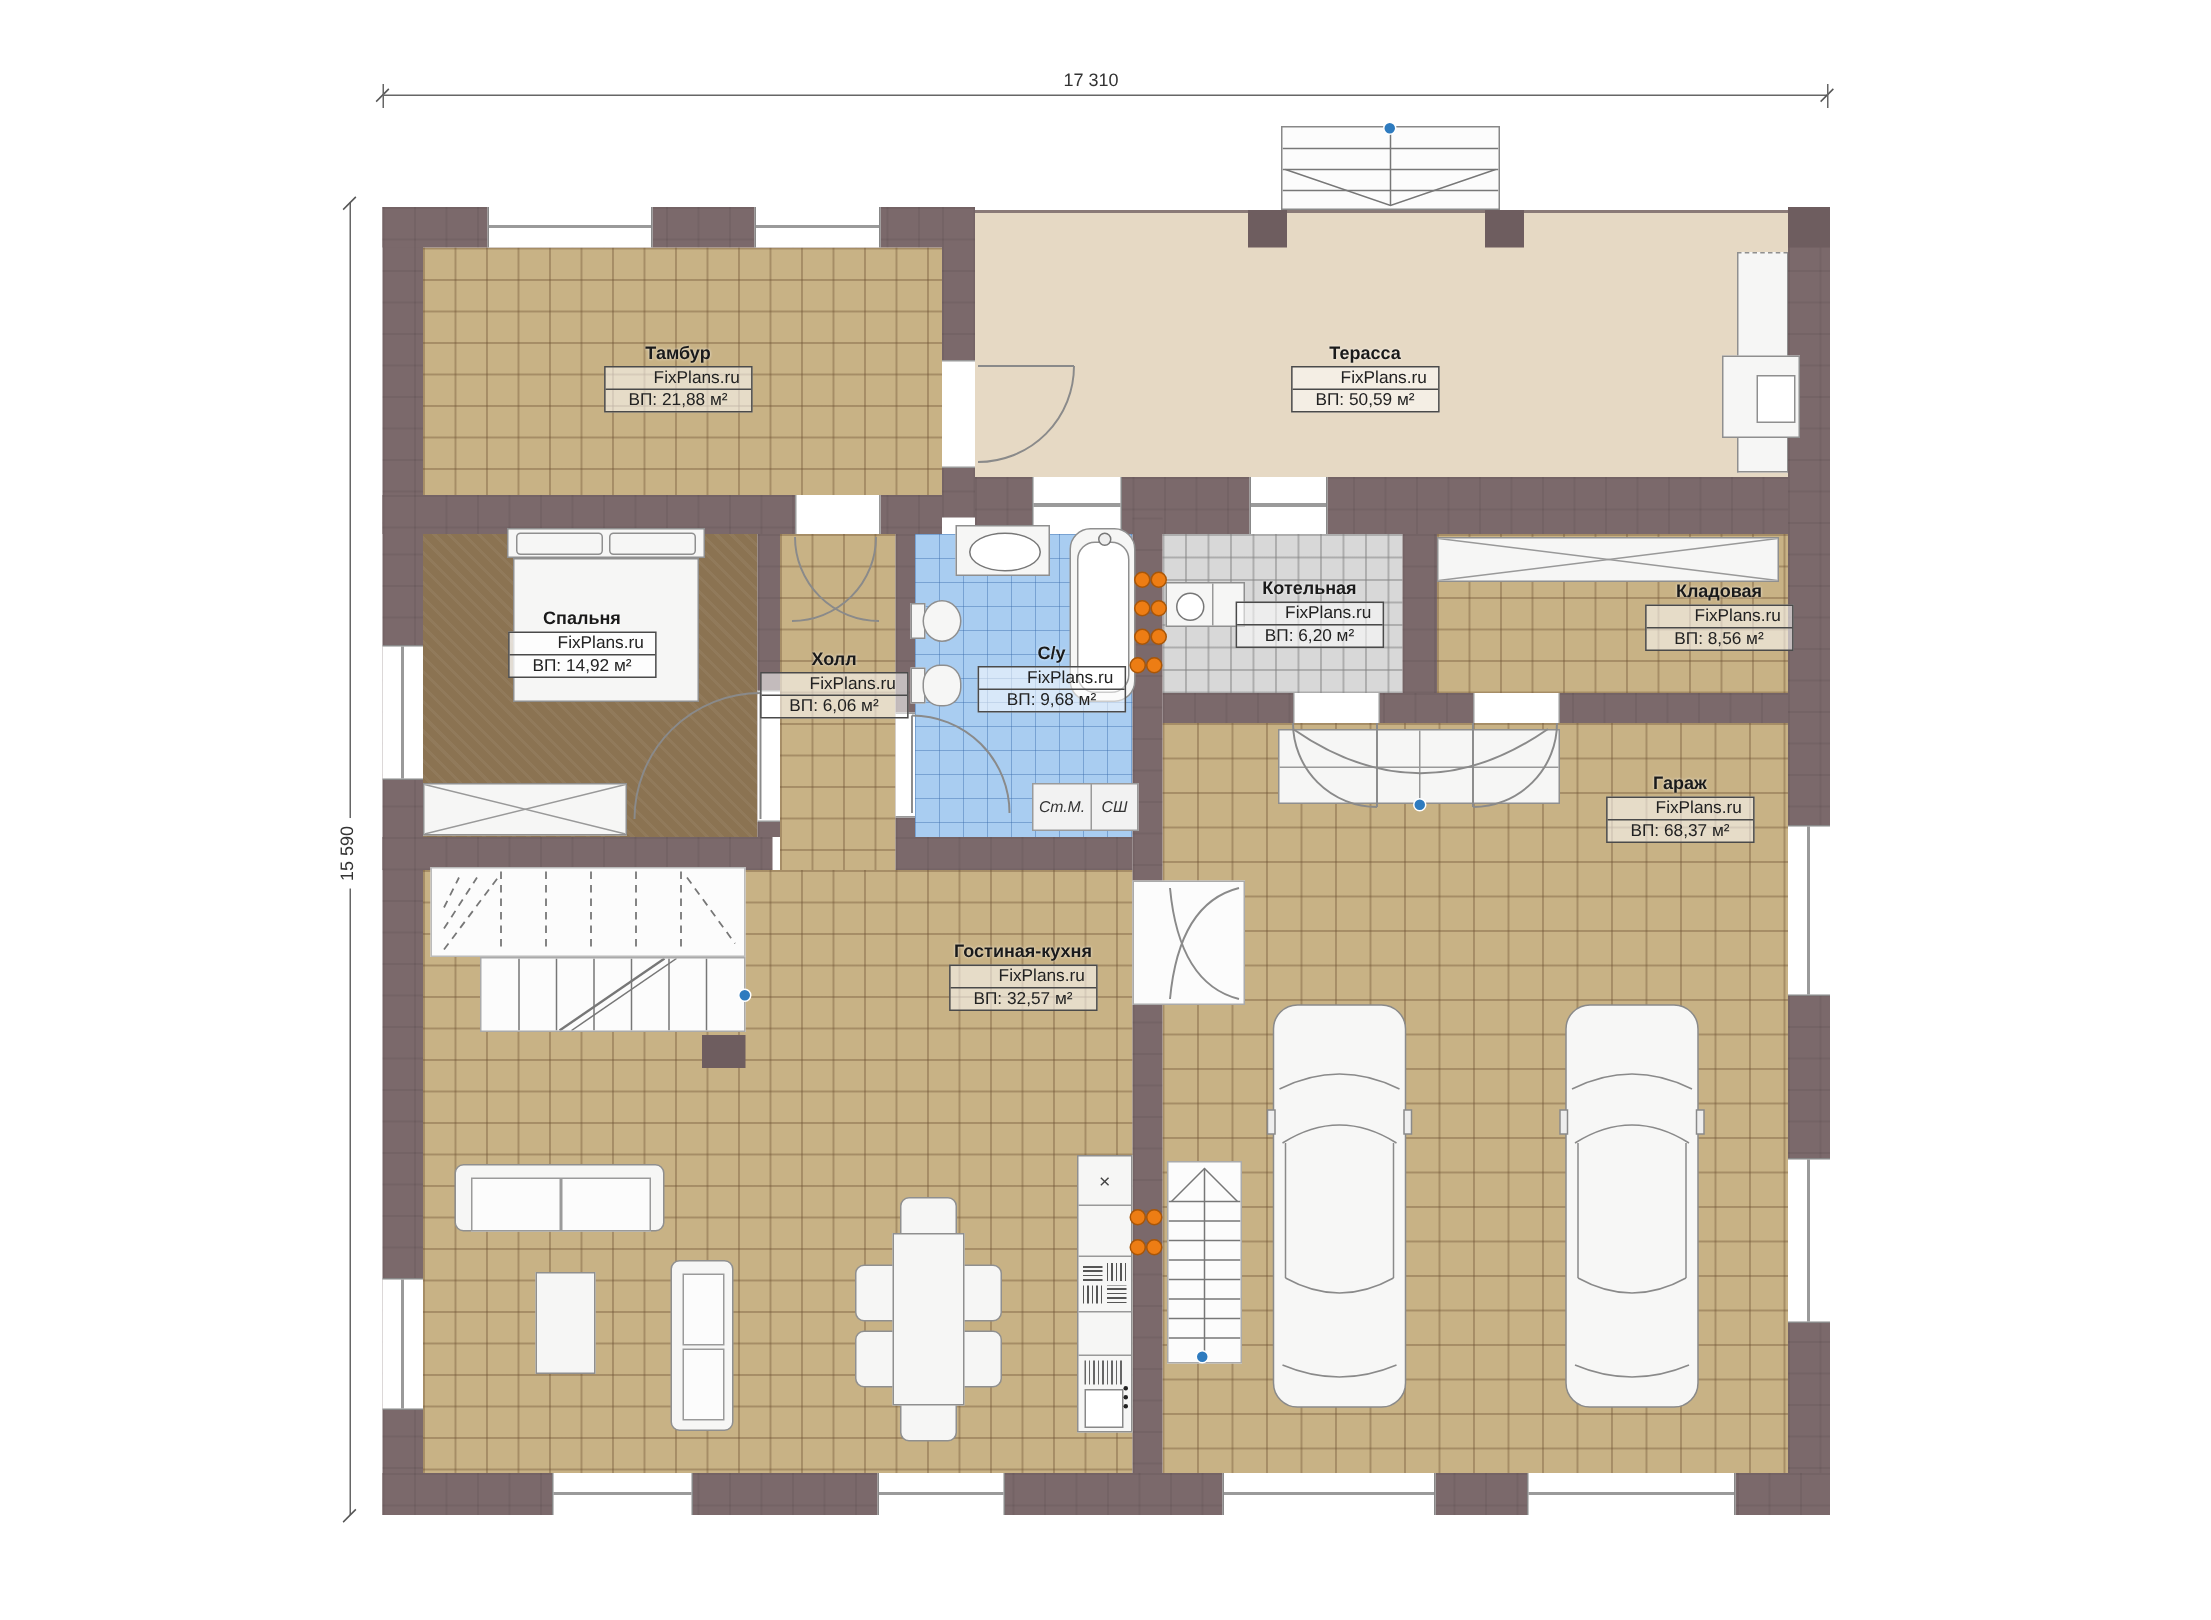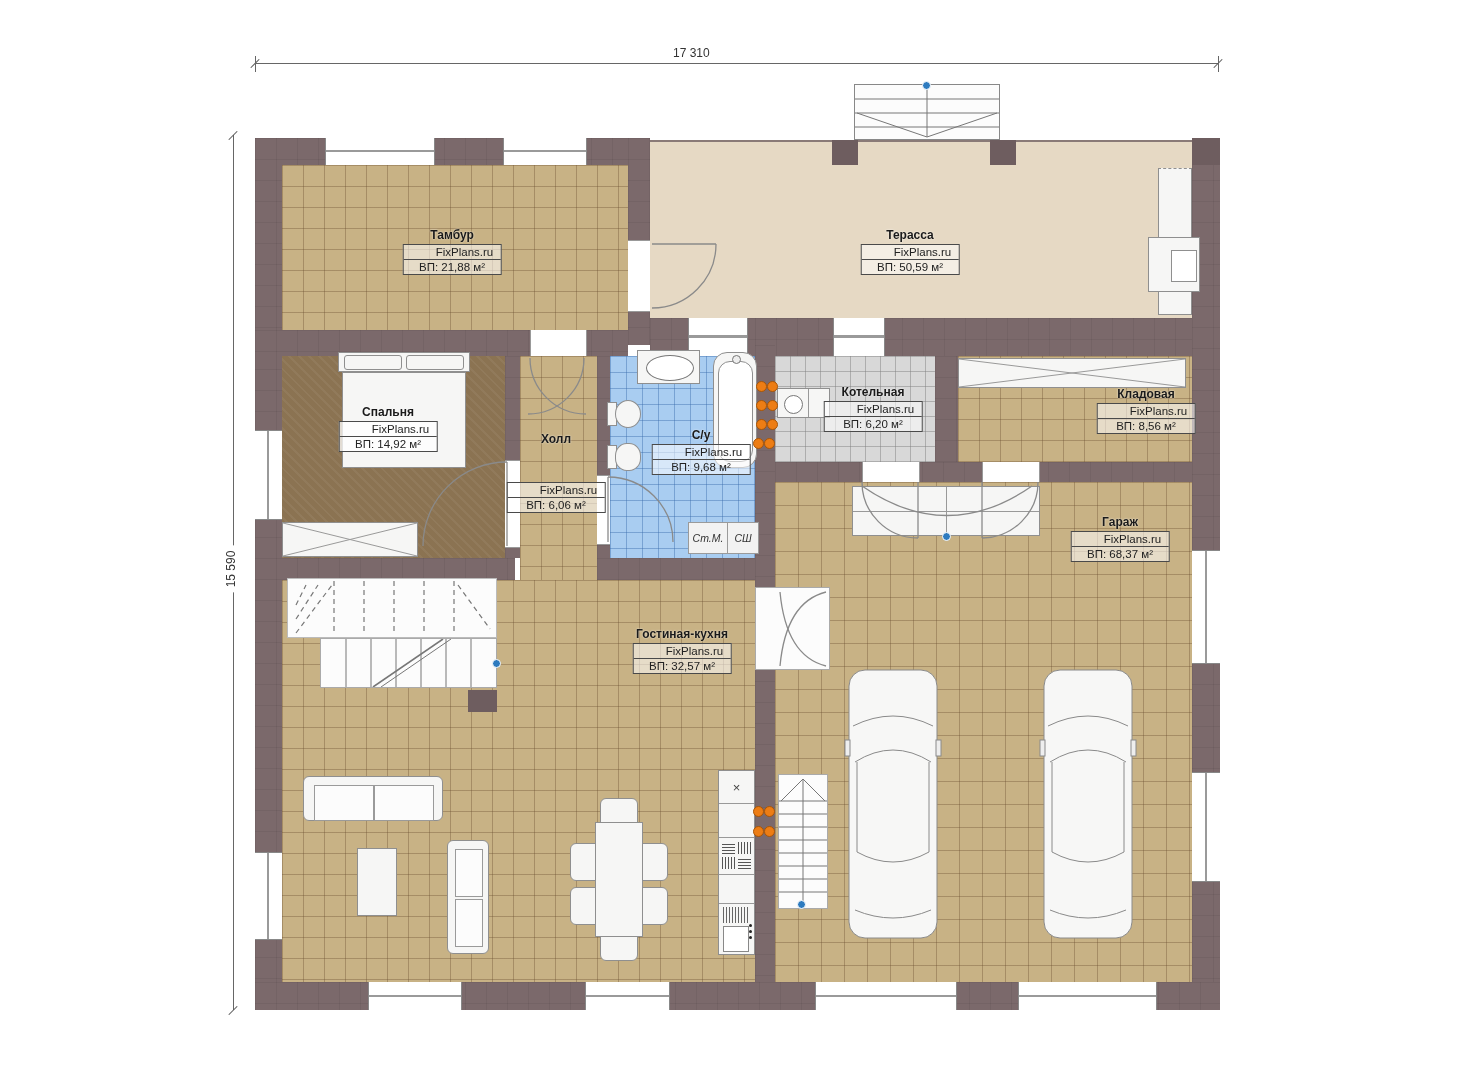--- a/index.html
+++ b/index.html
@@ -64,21 +64,21 @@
 </head>
 <body>
 
 <div class="canvas">
 
   <div class="dim-line-h" style="left:255px;top:63px;width:963px;"></div>
   <div class="dim-tick" style="left:249px;top:63px;"></div>
   <div class="dim-tick" style="left:1212px;top:63px;"></div>
   <div class="dim-line-v" style="left:255px;top:56px;height:16px;"></div>
   <div class="dim-line-v" style="left:1218px;top:56px;height:16px;"></div>
-  <div class="dim-label" style="left:668px;top:46px;">17 310</div>
+  <div class="dim-label" style="left:704px;top:46px;">17 310</div>
 
   <div class="dim-line-v" style="left:233px;top:135px;height:875px;"></div>
   <div class="dim-tick" style="left:227px;top:135px;"></div>
   <div class="dim-tick" style="left:227px;top:1010px;"></div>
   <div class="dim-label" style="left:208px;top:562px;transform:rotate(-90deg);transform-origin:center;">15 590</div>
 
   <div class="floor tile-tan" style="left:282px;top:165px;width:346px;height:165px;"></div>
   <div class="floor terrace-floor" style="left:650px;top:142px;width:542px;height:176px;"></div>
   <div class="abs" style="left:650px;top:140px;width:542px;height:2px;background:#8a7a77;z-index:2;"></div>
   <div class="floor carpet" style="left:282px;top:356px;width:223px;height:202px;"></div>
@@ -347,21 +347,21 @@
       <div>ВП: 50,59 м²</div>
       </div>
   </div>
   <div class="rlabel" style="left:388px;top:405px;">
     <div class="t">Спальня</div>
     <div class="box" style="background:rgba(255,255,255,.75);">
         <div>FixPlans.ru</div>
       <div>ВП: 14,92 м²</div>
       </div>
   </div>
-  <div class="rlabel" style="left:556px;top:432px;gap:34px;">
+  <div class="rlabel" style="left:556px;top:432px;">
     <div class="t">Холл</div>
     <div class="box">
         <div>FixPlans.ru</div>
       <div>ВП: 6,06 м²</div>
       </div>
   </div>
   <div class="rlabel" style="left:701px;top:428px;">
     <div class="t">С/у</div>
     <div class="box">
         <div>FixPlans.ru</div>

